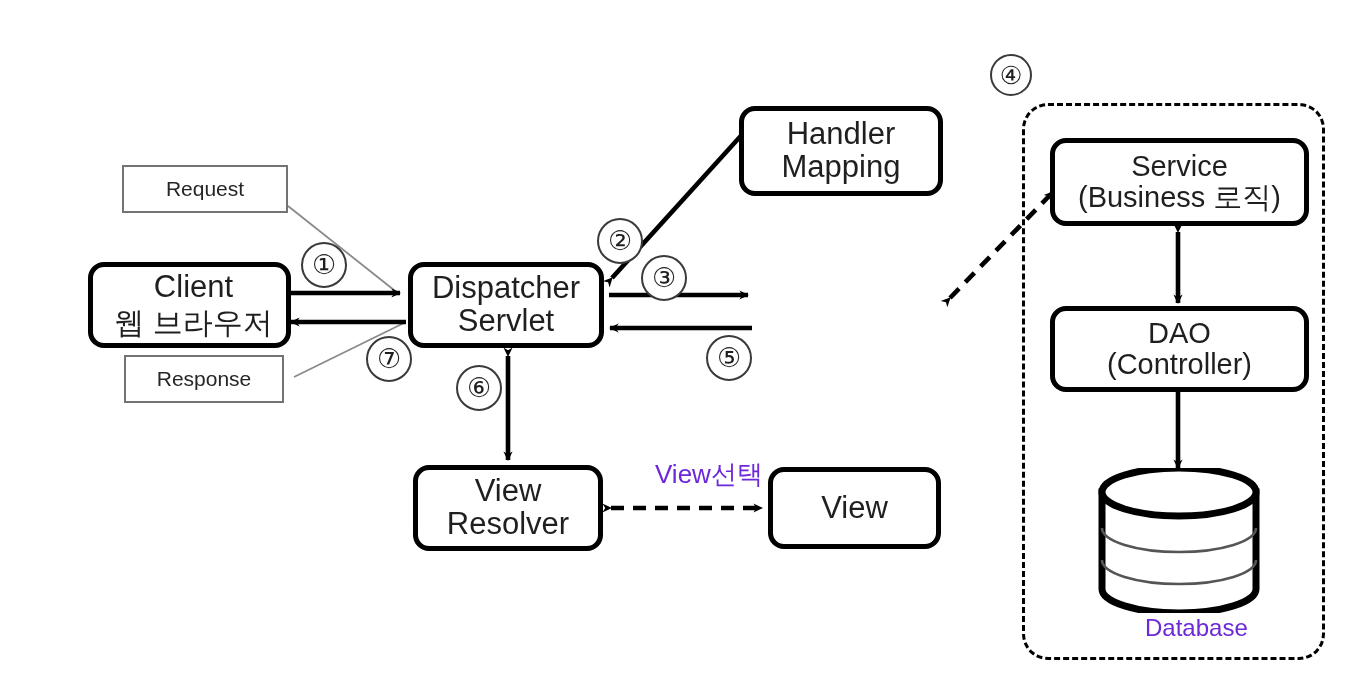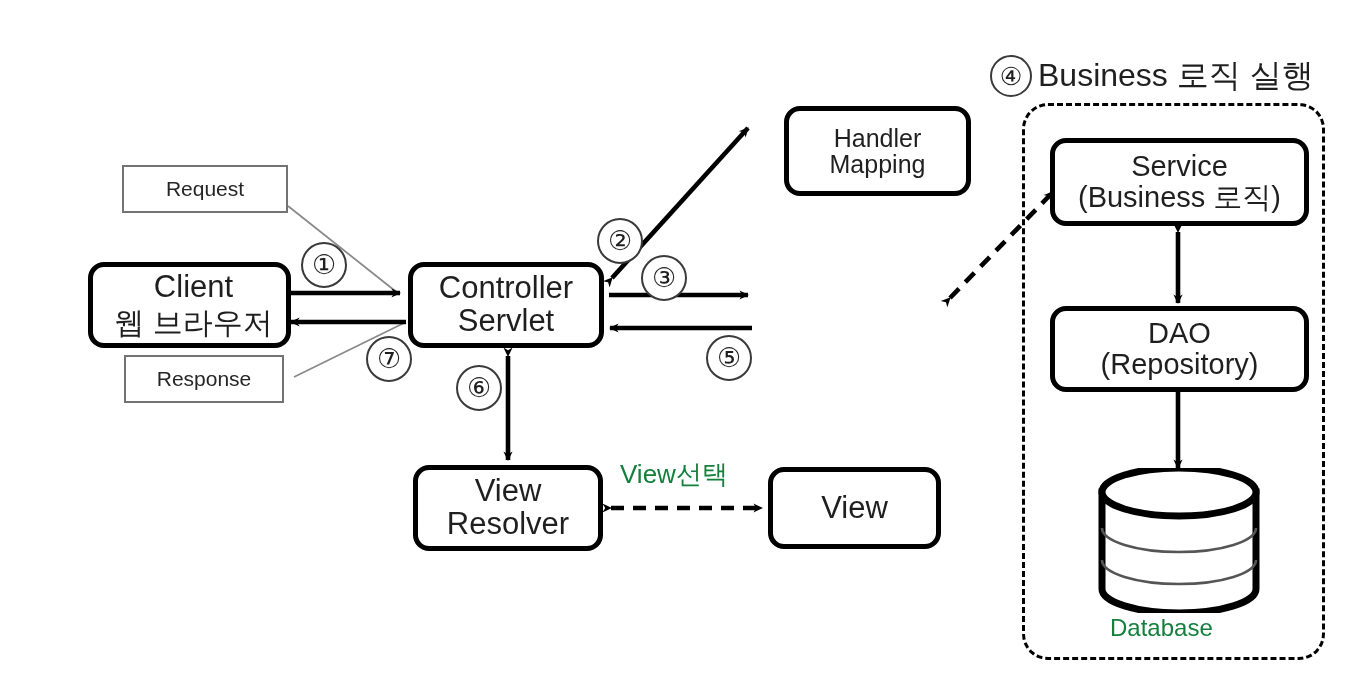--- a/index.html
+++ b/index.html
@@ -50,21 +50,21 @@
   
   .step{
     position:absolute;z-index:7;
     width:42px;height:42px;border-radius:50%;
     border:2.5px solid #3a3a3a;background:#ffffff;
     display:flex;align-items:center;justify-content:center;
     font-size:27px;color:#1f1f1f;line-height:1;
   }
 
   
-  .flabel{position:absolute;z-index:7;white-space:nowrap;color:#15803d;}
+  .flabel{position:absolute;z-index:7;white-space:nowrap;color:#6d28d9;margin-left:35px;}
 
   
   .db{position:absolute;z-index:5;}
 </style>
 </head>
 <body>
 
 <div id="stage">
 
   <svg id="wires" viewBox="0 0 1366 687" xmlns="http://www.w3.org/2000/svg">
@@ -105,34 +105,33 @@
       <path d="M611,508 L762,508" marker-end="url(#ah)" marker-start="url(#ah)"></path>
 
       <path d="M950,298 L1053,192" marker-end="url(#ah)" marker-start="url(#ah)"></path>
     </g>
   </svg>
 
   <div class="group" style="left:1022px;top:103px;width:303px;height:557px;"></div>
 
   <div class="group-title" style="left:990px;top:54px;">
     <span class="step" style="position:relative;left:0;top:0;width:38px;height:38px;font-size:25px;border:2.5px solid #3a3a3a;">④</span>
-    <span>Business 로직 실행</span>
   </div>
 
   <div class="node" style="left:88px;top:262px;width:203px;height:86px;font-size:31px;padding-left:8px;">
     <span class="l1">Client</span>
     <span class="l2" style="font-size:30px;margin-top:3px;">웹 브라우저</span>
   </div>
 
   <div class="node" style="left:408px;top:262px;width:196px;height:86px;font-size:31px;">
-    <span class="l1">Controller</span>
+    <span class="l1">Dispatcher</span>
     <span class="l2">Servlet</span>
   </div>
 
-  <div class="node" style="left:784px;top:106px;width:187px;height:90px;font-size:25px;">
+  <div class="node" style="left:739px;top:106px;width:204px;height:90px;font-size:31px;">
     <span class="l1">Handler</span>
     <span class="l2">Mapping</span>
   </div>
 
 
   <div class="node" style="left:413px;top:465px;width:190px;height:86px;font-size:31px;">
     <span class="l1">View</span>
     <span class="l2">Resolver</span>
   </div>
 
@@ -140,21 +139,21 @@
     <span class="l1">View</span>
   </div>
 
   <div class="node" style="left:1050px;top:138px;width:259px;height:88px;font-size:29px;">
     <span class="l1">Service</span>
     <span class="l2">(Business 로직)</span>
   </div>
 
   <div class="node" style="left:1050px;top:306px;width:259px;height:86px;font-size:29px;">
     <span class="l1">DAO</span>
-    <span class="l2">(Repository)</span>
+    <span class="l2">(Controller)</span>
   </div>
 
   <div class="db" style="left:1095px;top:468px;width:168px;height:145px;">
     <svg width="168" height="145" viewBox="0 0 168 145" xmlns="http://www.w3.org/2000/svg">
       <path d="M7,24 L7,121 A77,24 0 0 0 161,121 L161,24 Z" fill="#fff" stroke="#000" stroke-width="7"></path>
       <ellipse cx="84" cy="24" rx="77" ry="24" fill="#fff" stroke="#000" stroke-width="7"></ellipse>
       <path d="M7,60 A77,24 0 0 0 161,60" fill="none" stroke="#555" stroke-width="2.6"></path>
       <path d="M7,92 A77,24 0 0 0 161,92" fill="none" stroke="#555" stroke-width="2.6"></path>
     </svg>
   </div>

